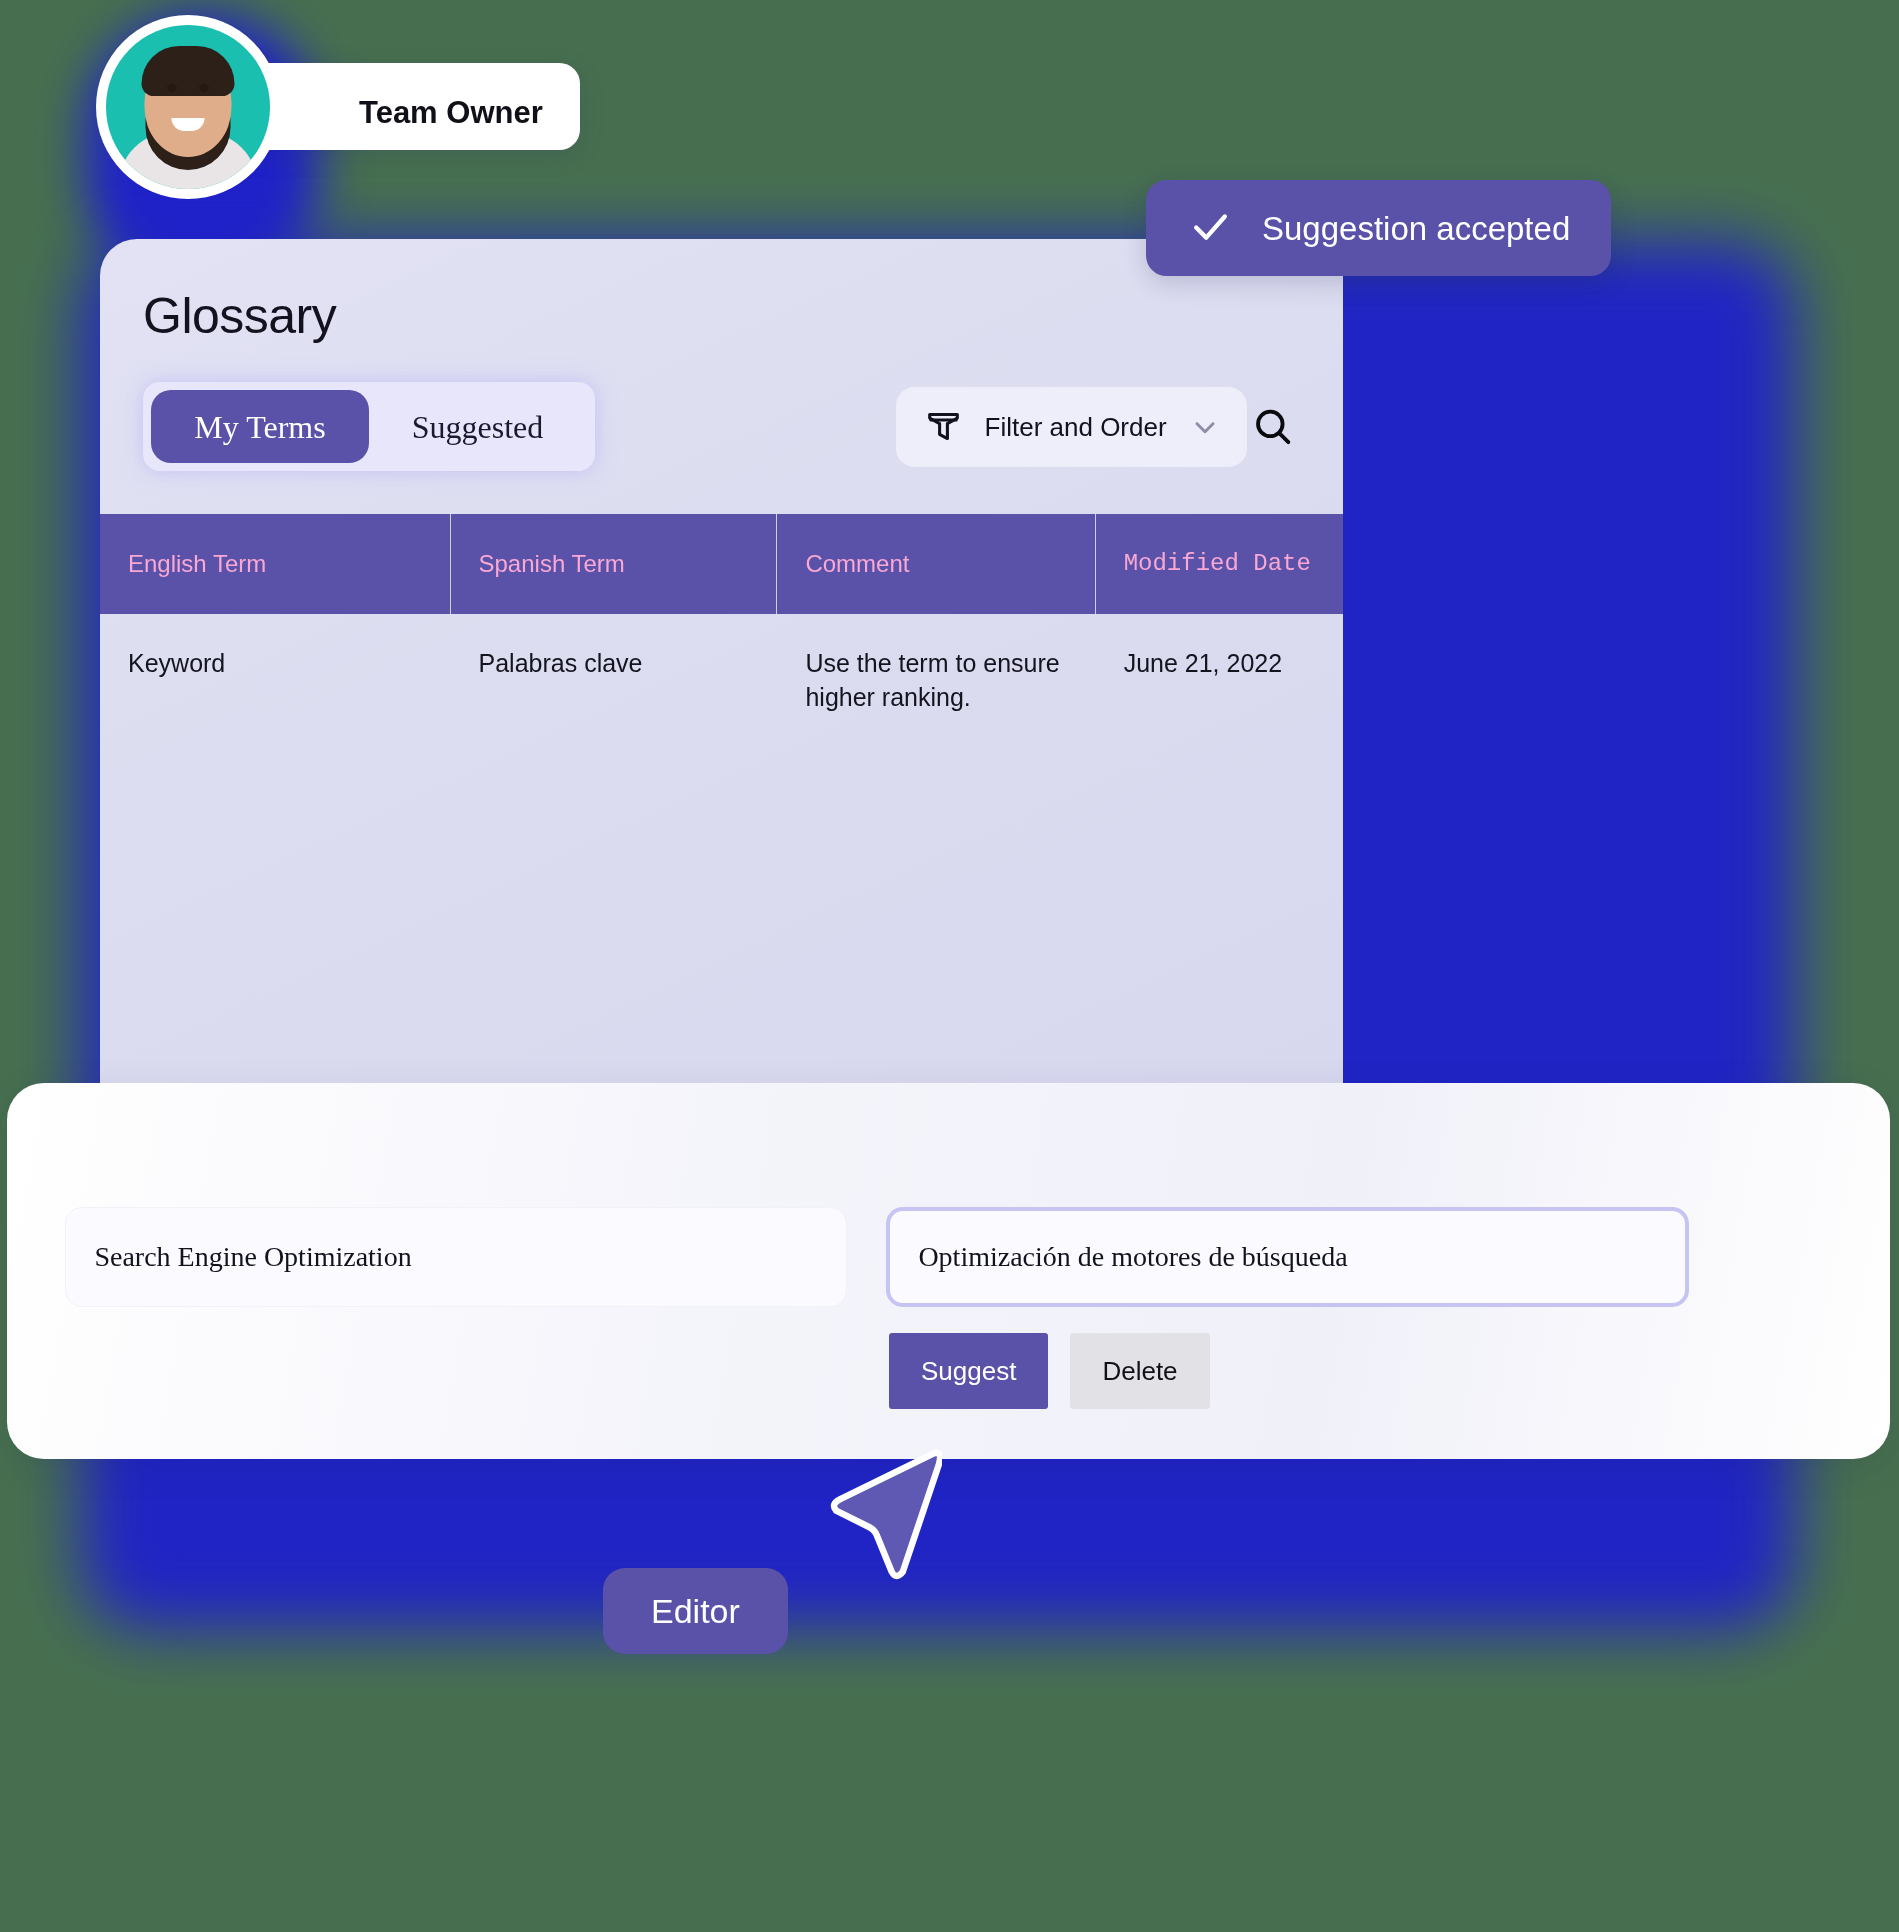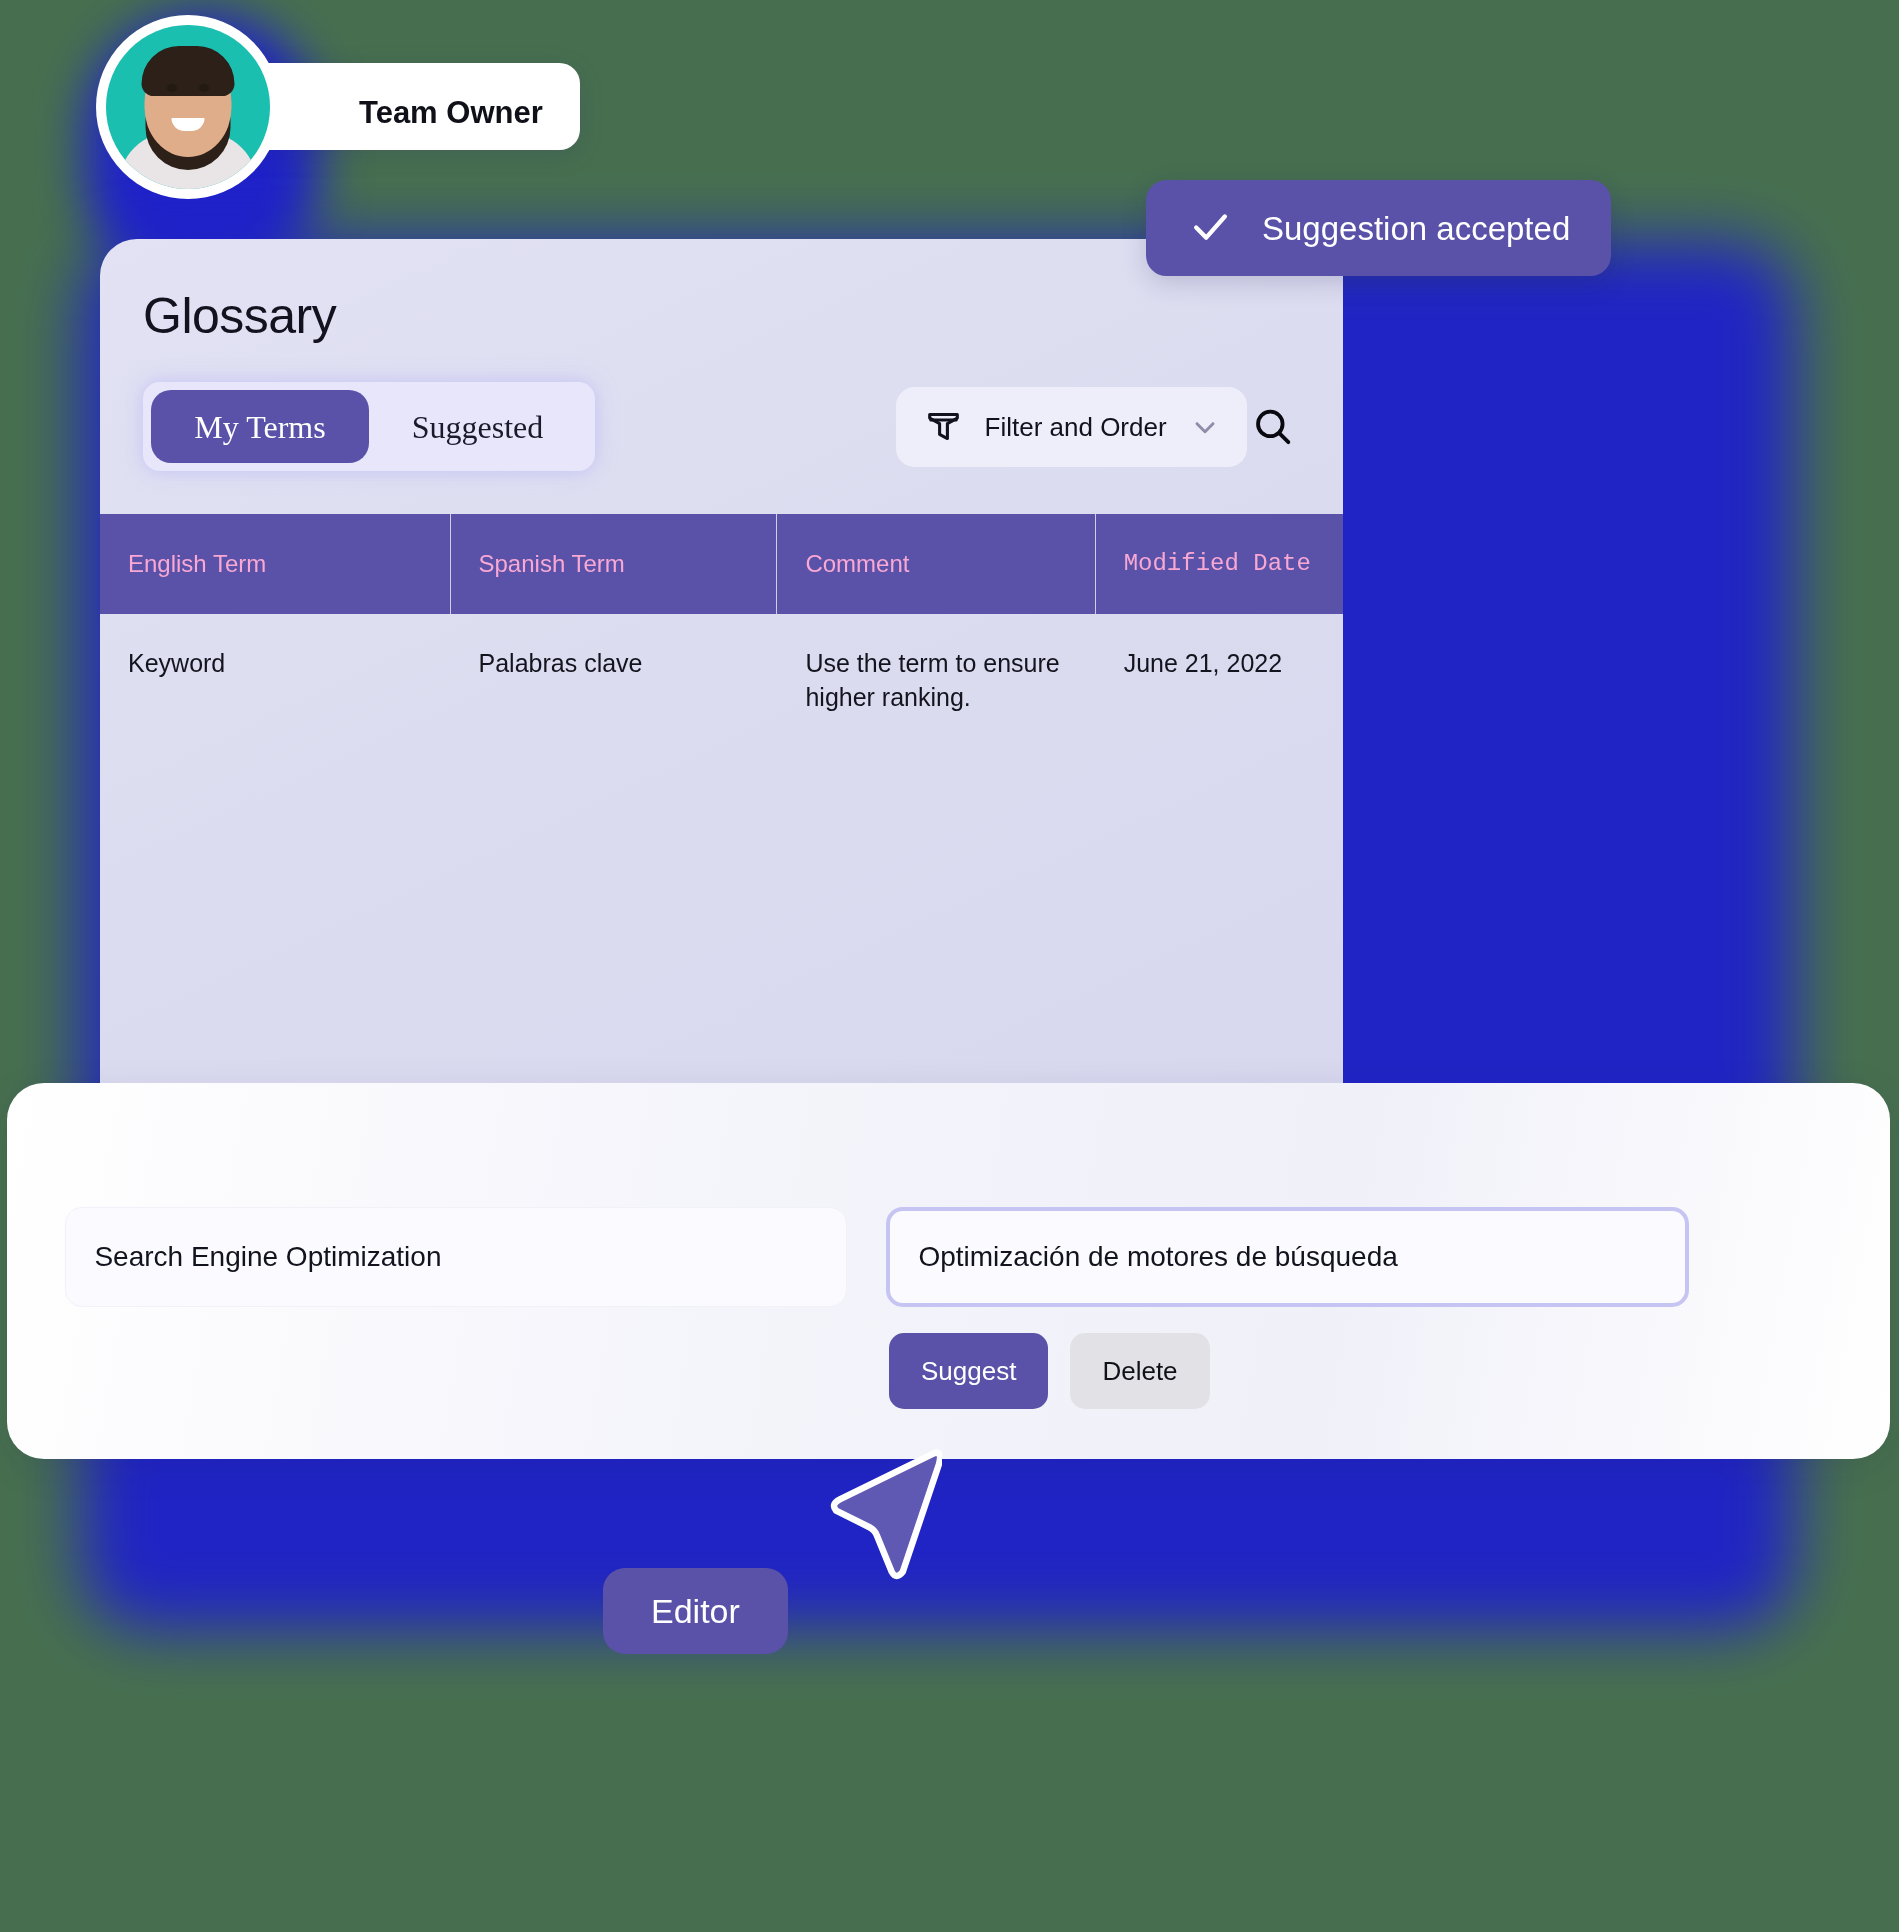--- a/index.html
+++ b/index.html
@@ -304,20 +304,21 @@
     border-radius: 37px;
     box-shadow: 0 9.3px 37px rgba(30,30,80,0.10);
   }
   .editor-fields {
     position: absolute;
     left: 58px;
     top: 124px;
     right: 58px;
     display: flex;
     gap: 39px;
+    font-family: Liberation Serif, serif;
   }
   .field {
     height: 100px;
     border-radius: 16.7px;
     display: flex;
     align-items: center;
     padding: 0 28px;
     font-size: 28px;
     color: #13131e;
     background: #fafaff;
@@ -333,21 +334,21 @@
   .editor-actions {
     position: absolute;
     left: 889px;
     top: 1333px;
     display: flex;
     gap: 22px;
     align-items: center;
   }
   .btn {
     border: none;
-    border-radius: 15px;
+    border-radius: 3px;
     font-size: 26px;
     line-height: 1;
     padding: 25px 32px;
     cursor: pointer;
     font-family: inherit;
   }
   .btn-suggest { background: #5a52a8; color: #ffffff; }
   .btn-delete  { background: #e2e2e6; color: #111119; }
 
   

